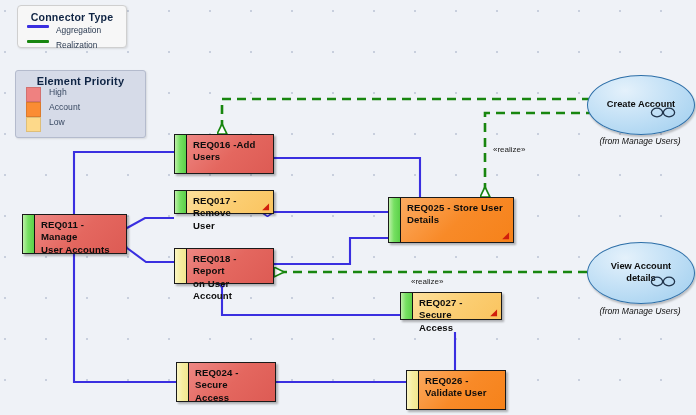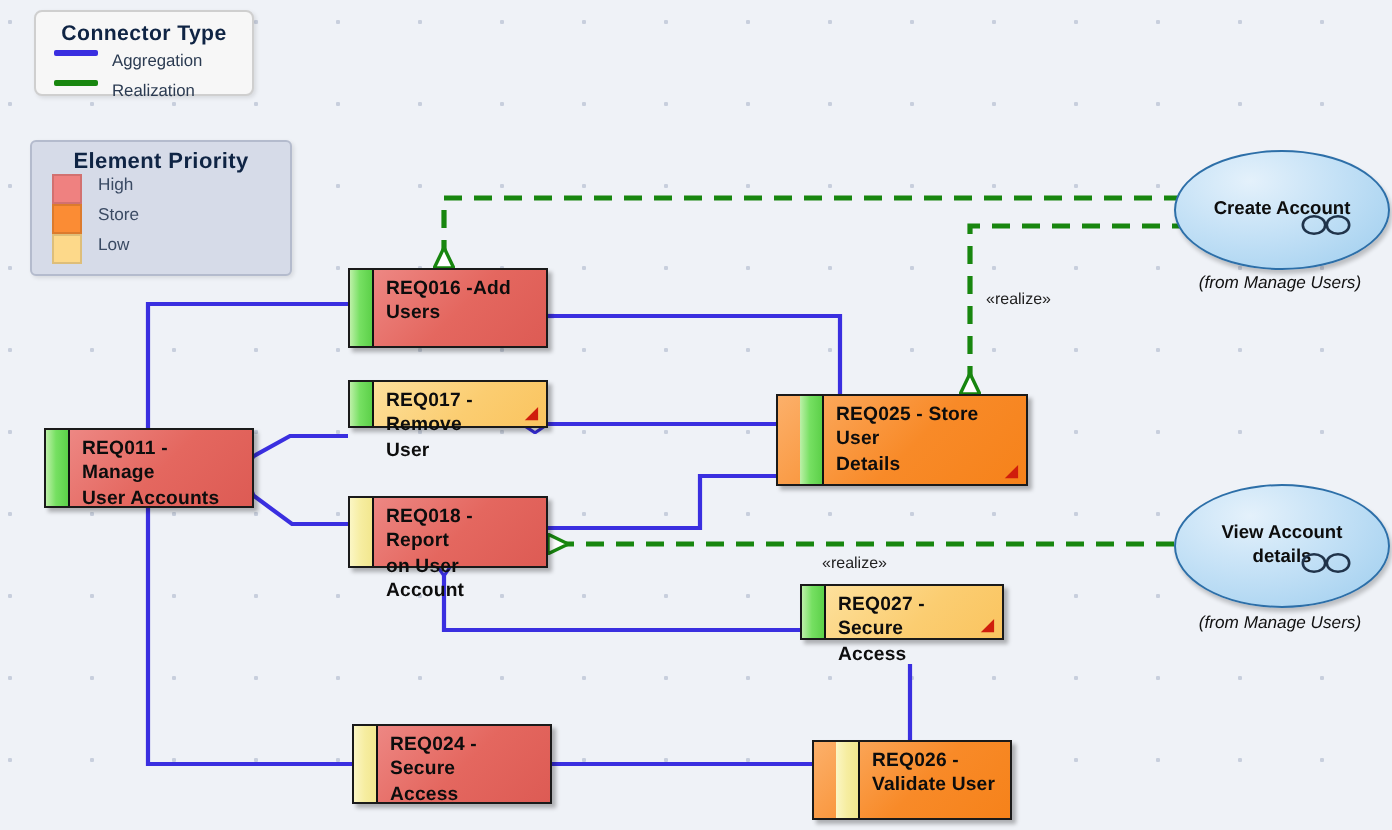--- a/index.html
+++ b/index.html
@@ -45,21 +45,21 @@
     letter-spacing:0.1px;
   }
   .elem .marker{
     position:absolute;right:4px;bottom:2px;
     color:#d01d0c;font-size:8px;font-weight:bold;
     line-height:8px;
   }
 
   
   .f-high{background:linear-gradient(135deg,#ef8d8a 0%,#e4675f 55%,#dd5b54 100%);}
-  .f-med {background:linear-gradient(135deg,#fcb06a 0%,#f88a28 55%,#f6821a 100%);padding-left:11px;}
+  .f-med {background:linear-gradient(135deg,#fcb06a 0%,#f88a28 55%,#f6821a 100%);}
   .f-low {background:linear-gradient(135deg,#fde4a4 0%,#fbcd71 60%,#fac45f 100%);}
   .b-green{background:linear-gradient(90deg,#bdf0a8 0%,#76e062 45%,#5cd049 100%);}
   .b-cream{background:linear-gradient(90deg,#fbf6c4 0%,#f6eda0 50%,#f2e78f 100%);}
 
   
   .uc{
     position:absolute;
     border:1.3px solid #2d6fa8;
     border-radius:50%;
     background:radial-gradient(ellipse at 35% 25%, #e4f1fb 0%, #c4e1f6 45%, #9dcdee 100%);
@@ -280,21 +280,21 @@
   </div>
 
   <div class="legend" id="legend-priority">
     <div class="legend-title">Element Priority</div>
     <div class="lg-row">
       <div class="lg-sw sw-high"></div>
       <div class="lg-label">High</div>
     </div>
     <div class="lg-row">
       <div class="lg-sw sw-med"></div>
-      <div class="lg-label">Store</div>
+      <div class="lg-label">Account</div>
     </div>
     <div class="lg-row">
       <div class="lg-sw sw-low"></div>
       <div class="lg-label">Low</div>
     </div>
   </div>
 
 </div>
 
 </body></html>

